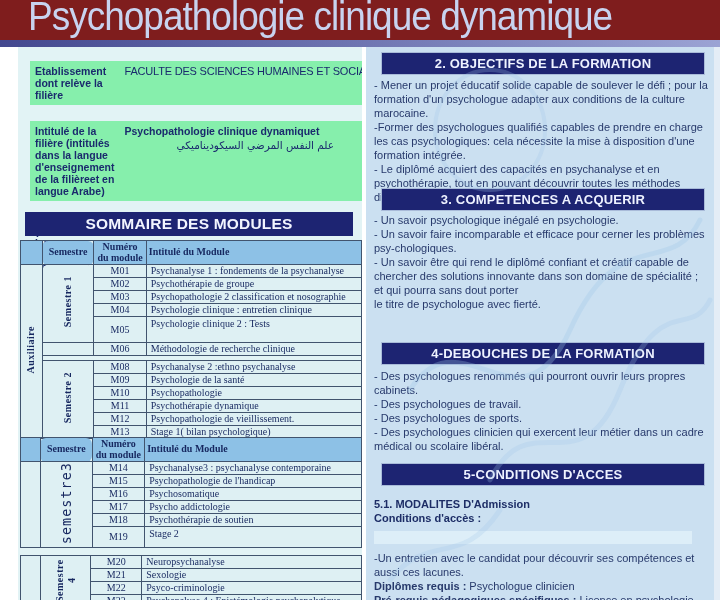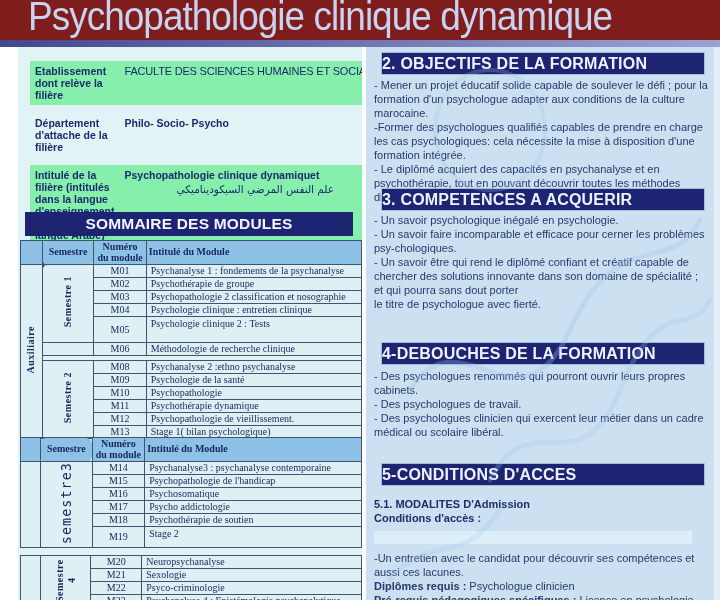--- a/index.html
+++ b/index.html
@@ -59,22 +59,22 @@
   .row-tall td{height:24px;}
   .row-tall .c-tit{vertical-align:top;padding-top:1px;}
   .row-m19 td{height:19px;}
   .row-m19 .c-tit{vertical-align:top;padding-top:1px;}
   .t1{top:193px;}
   .t2{top:390px;}
   .t3{top:508px;}
 
   
   .sec-bar{position:absolute;left:15px;width:322px;height:21px;background:#1d2472;
-        border:1px solid #a9bbd9;color:#eef2ff;font-weight:700;font-size:16px;
-        text-align:left;line-height:21px;letter-spacing:0.2px;}
+        border:1px solid #a9bbd9;color:#eef2ff;font-weight:700;font-size:13px;
+        text-align:center;line-height:21px;letter-spacing:0.2px;}
   .sec-body{position:absolute;left:8px;width:334px;color:#27396b;font-size:11px;
         line-height:14px;font-weight:500;}
   .sec-body p{margin:0;}
   .bar2{top:5px;} .body2{top:31px;}
   .bar3{top:141px;} .body3{top:166px;}
   .bar4{top:295px;} .body4{top:322px;}
   .bar5{top:416px;} .body5{top:450px;}
   .bold-line{font-weight:700;color:#1d2d66;}
   .hl-blank{width:318px;height:13px;background:#ddeef8;margin:6px 0 7px 0;}
   .lbl-strong{font-weight:700;}
@@ -98,24 +98,20 @@
 
     <table class="info-table">
       <tbody>
           <tr class="info-row-hl">
         <td class="lbl">Etablissement dont relève la filière</td>
         <td class="val caps">FACULTE DES SCIENCES HUMAINES ET SOCIALES</td>
       </tr>
       <tr class="info-spacer">
             <td colspan="2"></td>
           </tr>
-      <tr class="info-row-plain">
-        <td class="lbl">Département d'attache de la filière</td>
-        <td class="val">Philo- Socio- Psycho</td>
-      </tr>
       <tr class="info-spacer">
             <td colspan="2"></td>
           </tr>
       <tr class="info-row-hl">
         <td class="lbl">Intitulé de la filière (intitulés dans la langue d'enseignement de la filièreet en langue Arabe)</td>
         <td class="val">
           <div>Psychopathologie clinique dynamiquet</div>
           <div class="arabic">علم النفس المرضي السيكوديناميكي</div>
         </td>
       </tr>
@@ -272,20 +268,21 @@
       <p>- Un savoir psychologique inégalé en psychologie.</p>
       <p>- Un savoir faire incomparable et efficace pour cerner les problèmes psy-chologiques.</p>
       <p>- Un savoir être qui rend le diplômé confiant et créatif capable de chercher des solutions innovante dans son domaine de spécialité ; et qui pourra sans dout porter</p>
       <p>le titre de psychologue avec fierté.</p>
     </div>
 
     <div class="sec-bar bar4">4-DEBOUCHES DE LA FORMATION</div>
     <div class="sec-body body4">
       <p>- Des psychologues renommés qui pourront ouvrir leurs propres cabinets.</p>
       <p>- Des psychologues de travail.</p>
+      <p>- Des psychologues de sports.</p>
       <p>- Des psychologues clinicien qui exercent leur métier dans un cadre médical ou scolaire libéral.</p>
     </div>
 
     <div class="sec-bar bar5">5-CONDITIONS D'ACCES</div>
     <div class="sec-body body5">
       <p class="bold-line">5.1. MODALITES D'Admission</p>
       <p class="bold-line">Conditions d'accès :</p>
       <div class="hl-blank"></div>
       <p>-Un entretien avec le candidat pour découvrir ses compétences et aussi ces lacunes.</p>
       <p><span class="lbl-strong">Diplômes requis :</span><span> Psychologue clinicien</span></p>

